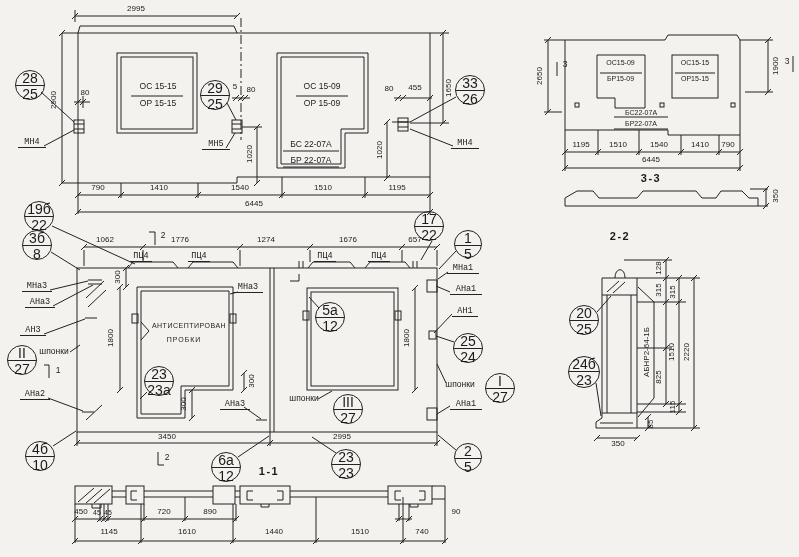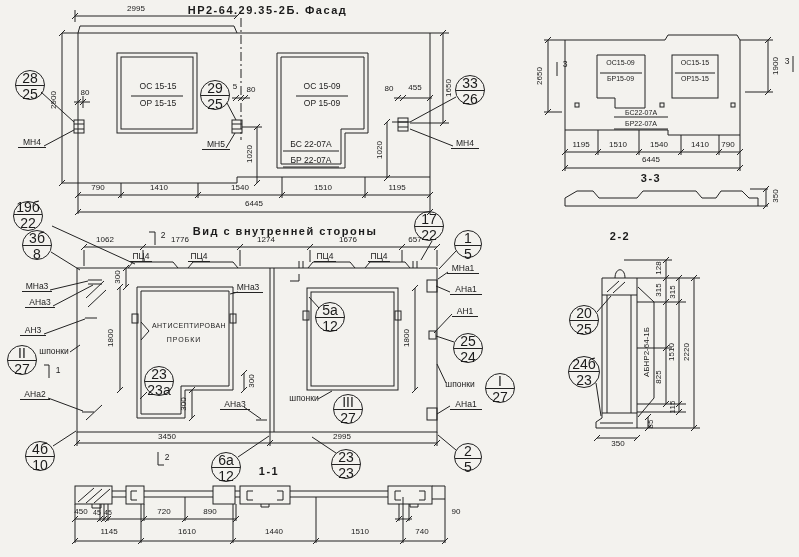--- a/index.html
+++ b/index.html
@@ -3,21 +3,21 @@
 <meta charset="utf-8">
 <style>
   html,body{margin:0;padding:0;background:#e8e6e1;}
   .sheet{position:relative;width:799px;height:557px;background:#f3f2ee;overflow:hidden;
          font-family:"Liberation Sans", sans-serif;color:#1b1b1b;}
   .sheet svg{position:absolute;left:0;top:0;}
   svg line, svg path, svg rect{stroke:#232323;fill:none;stroke-width:1;}
   .lbl{position:absolute;font-size:8.5px;line-height:1.1;text-align:center;white-space:nowrap;color:#1b1b1b;}
   .dim{font-size:8px;}
   .sm{font-size:7px;}
-  .u{border-bottom:1px solid #232323;}
+  .u{border-bottom:1px solid #232323;font-family:Liberation Mono, monospace;}
   .ttl{font-size:11px;font-weight:bold;letter-spacing:1.5px;}
   .vtext{position:absolute;width:40px;height:10px;font-size:8px;text-align:center;white-space:nowrap;
          transform:rotate(-90deg);}
   .bal{position:absolute;width:30px;height:30px;border:1.2px solid #232323;border-radius:50%;
        display:flex;flex-direction:column;font-size:14px;background:transparent;box-sizing:border-box;}
   .bal .t{flex:1;display:flex;align-items:flex-end;justify-content:center;border-bottom:1px solid #232323;padding-bottom:0px;line-height:1;}
   .bal .b{flex:1;display:flex;align-items:flex-start;justify-content:center;padding-top:1px;line-height:1;}
 </style>
 </head>
 <body>
@@ -368,22 +368,20 @@
       <line x1="396" y1="522" x2="402" y2="516"></line>
       <line x1="406" y1="522" x2="412" y2="516"></line>
       <line x1="72" y1="544" x2="78" y2="538"></line>
       <line x1="138" y1="544" x2="144" y2="538"></line>
       <line x1="230" y1="544" x2="236" y2="538"></line>
       <line x1="313" y1="544" x2="319" y2="538"></line>
       <line x1="400" y1="544" x2="406" y2="538"></line>
       <line x1="442" y1="544" x2="448" y2="538"></line>
     </svg>
 
-<div class="lbl ttl" style="left:160px;top:4px;width:215px;">НР2-64.29.35-2Б. Фасад</div>
-<div class="lbl ttl" style="left:170px;top:225px;width:230px;">Вид с внутренней стороны</div>
 <div class="lbl ttl" style="left:252px;top:465px;width:34px;">1-1</div>
 <div class="lbl ttl" style="left:603px;top:230px;width:34px;">2-2</div>
 <div class="lbl ttl" style="left:634px;top:172px;width:34px;">3-3</div>
 
 <div class="lbl dim" style="left:118px;top:5px;width:36px;">2995</div>
 <div class="lbl" style="left:133px;top:82px;width:50px;">ОС 15-15</div>
 <div class="lbl" style="left:133px;top:99px;width:50px;">ОР 15-15</div>
 <div class="lbl" style="left:296px;top:82px;width:52px;">ОС 15-09</div>
 <div class="lbl" style="left:296px;top:99px;width:52px;">ОР 15-09</div>
 <div class="lbl" style="left:283px;top:140px;width:56px;">БС 22-07А</div>
@@ -489,21 +487,21 @@
       <span class="b">25</span>
     </div>
 <div class="bal" style="left:200px;top:80px;">
       <span class="t">29</span>
       <span class="b">25</span>
     </div>
 <div class="bal" style="left:455px;top:75px;">
       <span class="t">33</span>
       <span class="b">26</span>
     </div>
-<div class="bal" style="left:13px;top:201px;justify-content:flex-end;">
+<div class="bal" style="left:24px;top:201px;">
       <span class="t">19б</span>
       <span class="b">22</span>
     </div>
 <div class="bal" style="left:22px;top:230px;">
       <span class="t">3б</span>
       <span class="b">8</span>
     </div>
 <div class="bal" style="left:414px;top:211px;">
       <span class="t">17</span>
       <span class="b">22</span>

